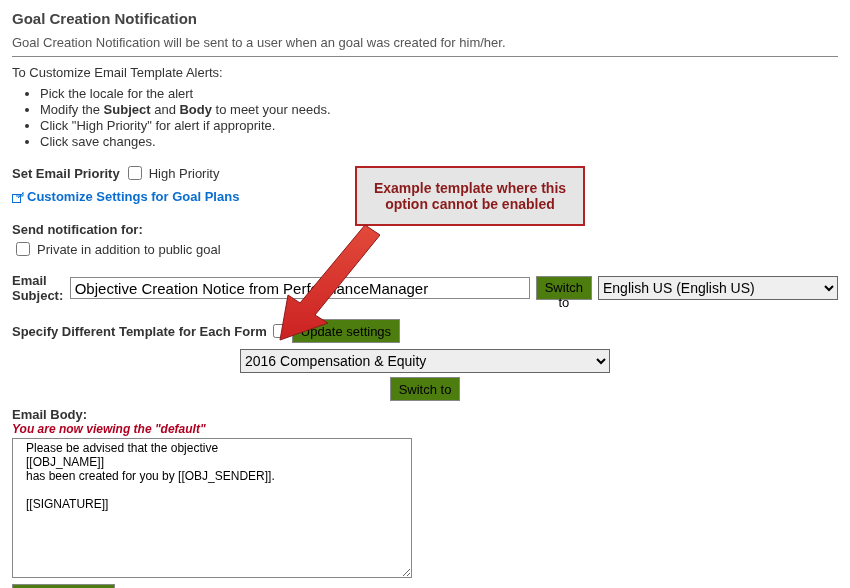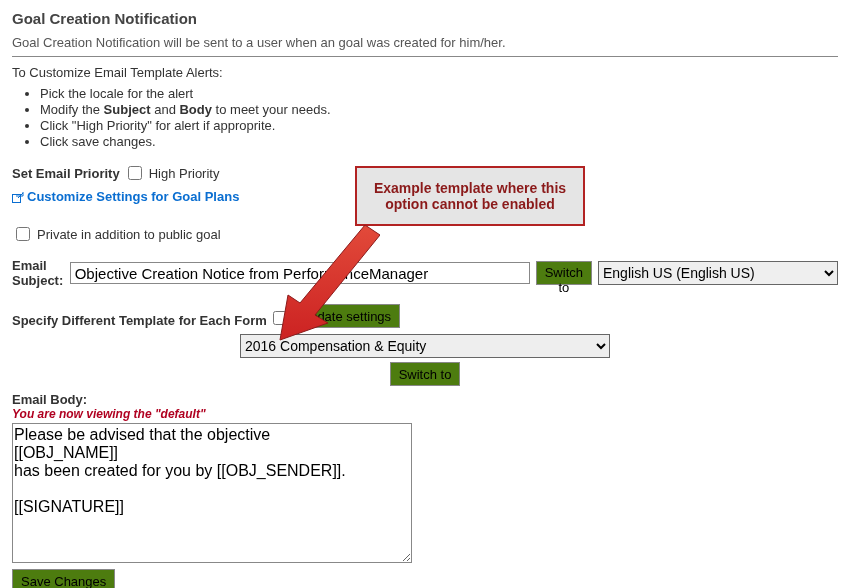--- a/index.html
+++ b/index.html
@@ -72,36 +72,36 @@
     cursor: pointer;
     height: 24px;
   }
   select.lang {
     height: 24px;
     font-size: 14px;
     border: 1px solid #666;
     flex: 1;
     min-width: 240px;
   }
-  .template-row { display: flex; align-items: flex-end; gap: 2px; margin: 16px 0 6px 0; }
+  .template-row { display: flex; align-items: center; gap: 2px; margin: 16px 0 6px 0; }
   select.form-select {
     width: 370px;
     height: 24px;
     font-size: 14px;
     border: 1px solid #666;
     background: #eee;
   }
   .body-label { margin: 4px 0 0 0; font-size: 13px; }
   .viewing-note { color: #b00020; font-weight: bold; font-style: italic; font-size: 12px; margin: 0 0 2px 0; }
   textarea.email-body {
     width: 400px;
     height: 140px;
     font-family: Arial, Helvetica, sans-serif;
-    font-size: 16px;
-    padding: 2px 1px;
+    font-size: 12px;
+    padding: 2px 13px;
     border: 1px solid #888;
     resize: both;
     overflow: auto;
     display: block;
   }
   .save-row { margin-top: 6px; }
 
   
   .callout {
     position: absolute;
@@ -152,20 +152,21 @@
   <span class="ext-icon">
     <svg width="12" height="12" viewBox="0 0 12 12">
         <rect x="0.5" y="2.5" width="8" height="8" fill="none" stroke="#0a6ed1" stroke-width="1"></rect>
         <path d="M4 4 L11 4 L11 0" fill="none" stroke="#0a6ed1" stroke-width="1"></path>
         <path d="M6 6 L11 1" stroke="#0a6ed1" stroke-width="1"></path>
       </svg>
   </span><a href="#">Customize Settings for Goal Plans</a>
 </div>
 
 <div>
+  <div class="bold">Send notification for:</div>
   <label class="inline" style="margin-top:2px;">
     <input type="checkbox" style="">
     <span>Private in addition to public goal</span>
   </label>
 </div>
 
 <div class="subject-row" style="margin-top:14px;">
   <span class="bold">Email Subject:</span>
   <input type="text" value="Objective Creation Notice from PerformanceManager" style="">
   <button class="std">Switch to</button>

